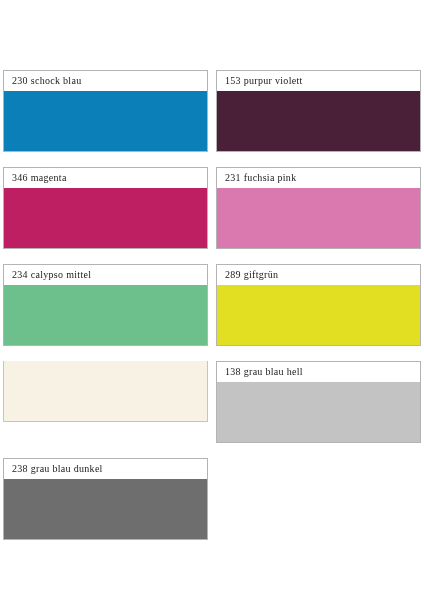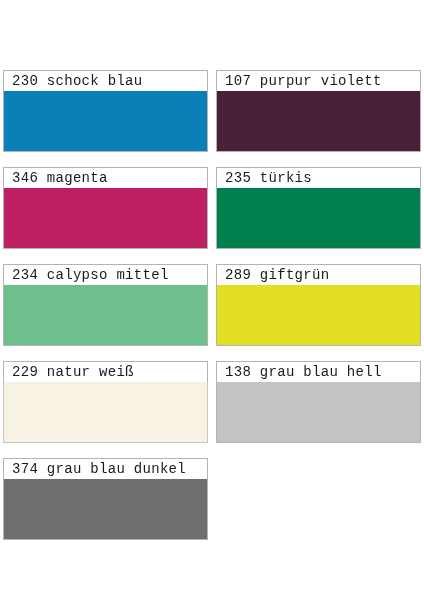--- a/index.html
+++ b/index.html
@@ -45,22 +45,22 @@
     border: 1px solid #b4b4b4;
     border-bottom: none;
     background: #ffffff;
     display: flex;
     align-items: center;
     padding-left: 8px;
     overflow: hidden;
   }
 
   .swatch-label-text {
-    font-family: Liberation Mono, monospace;
-    font-size: 14px;
+    font-family: Liberation Serif, serif;
+    font-size: 10px;
     line-height: 10px;
     color: #1a1a1a;
     letter-spacing: 0.3px;
     white-space: nowrap;
   }
 
   .swatch-color-block {
     box-sizing: border-box;
     height: 61px;
     width: 205px;
@@ -79,60 +79,57 @@
 <div class="sheet">
   <div class="swatch-grid">
       <div class="swatch-card">
         <div class="swatch-label-strip">
           <span class="swatch-label-text">230 schock blau</span>
         </div>
         <div class="swatch-color-block" style="background-color: rgb(11, 128, 184);"></div>
       </div>
       <div class="swatch-card">
         <div class="swatch-label-strip">
-          <span class="swatch-label-text">107 purpur violett</span>
+          <span class="swatch-label-text">153 purpur violett</span>
         </div>
         <div class="swatch-color-block" style="background-color: rgb(73, 32, 56);"></div>
       </div>
       <div class="swatch-card">
         <div class="swatch-label-strip">
           <span class="swatch-label-text">346 magenta</span>
         </div>
         <div class="swatch-color-block" style="background-color: rgb(190, 31, 98);"></div>
       </div>
       <div class="swatch-card">
         <div class="swatch-label-strip">
-          <span class="swatch-label-text">235 türkis</span>
+          <span class="swatch-label-text">231 fuchsia pink</span>
         </div>
-        <div class="swatch-color-block" style="background-color: rgb(0, 128, 79);"></div>
+        <div class="swatch-color-block" style="background-color: rgb(218, 121, 176);"></div>
       </div>
       <div class="swatch-card">
         <div class="swatch-label-strip">
           <span class="swatch-label-text">234 calypso mittel</span>
         </div>
         <div class="swatch-color-block" style="background-color: rgb(109, 191, 139);"></div>
       </div>
       <div class="swatch-card">
         <div class="swatch-label-strip">
           <span class="swatch-label-text">289 giftgrün</span>
         </div>
         <div class="swatch-color-block" style="background-color: rgb(226, 223, 35);"></div>
       </div>
       <div class="swatch-card">
-        <div class="swatch-label-strip">
-          <span class="swatch-label-text">229 natur weiß</span>
-        </div>
         <div class="swatch-color-block pale" style="background-color: rgb(247, 242, 227);"></div>
       </div>
       <div class="swatch-card">
         <div class="swatch-label-strip">
           <span class="swatch-label-text">138 grau blau hell</span>
         </div>
         <div class="swatch-color-block" style="background-color: rgb(195, 195, 195);"></div>
       </div>
       <div class="swatch-card">
         <div class="swatch-label-strip">
-          <span class="swatch-label-text">374 grau blau dunkel</span>
+          <span class="swatch-label-text">238 grau blau dunkel</span>
         </div>
         <div class="swatch-color-block" style="background-color: rgb(110, 110, 110);"></div>
       </div>
     </div>
 </div>
 
 </body></html>

